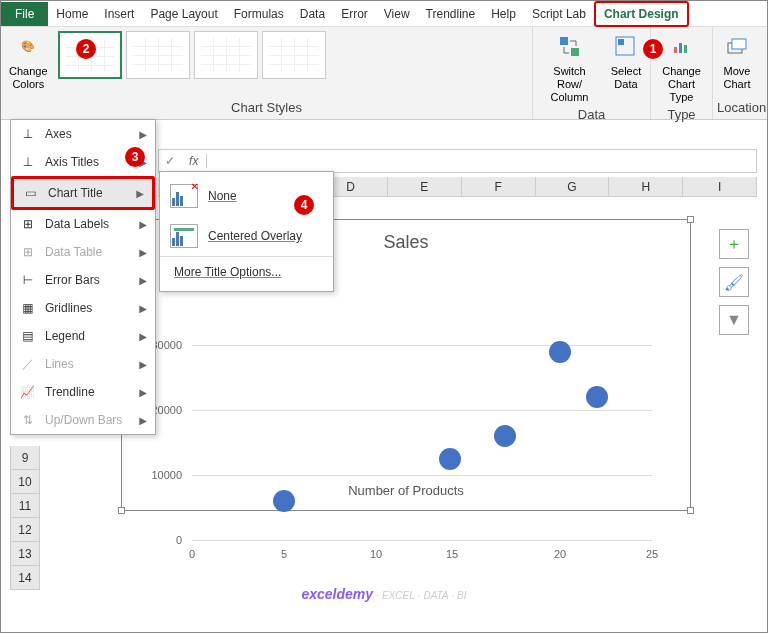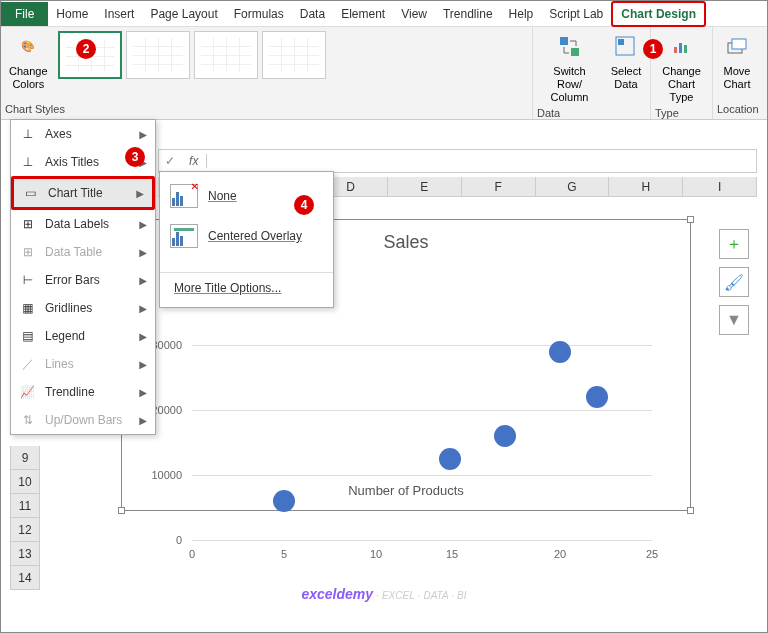--- a/index.html
+++ b/index.html
@@ -6,21 +6,21 @@
 body { width: 768px; height: 633px; background: #fff; border: 1px solid #888; position: relative; overflow: hidden; font-size: 12px; }
 
 .tabbar { display: flex; background: #fff; border-bottom: 1px solid #ddd; height: 26px; align-items: center; }
 .tab { padding: 4px 8px; color: #333; cursor: pointer; font-size: 12px; }
 .tab.file { background: #217346; color: #fff; padding: 5px 14px; }
 .tab.active { border: 2px solid #d00; border-radius: 3px; color: #217346; font-weight: bold; }
 
 .ribbon { display: flex; background: #f3f3f3; border-bottom: 1px solid #ccc; height: 93px; }
 .rgroup { display: flex; flex-direction: column; border-right: 1px solid #ddd; padding: 2px 4px; }
 .rgroup-items { display: flex; flex: 1; align-items: flex-start; gap: 4px; }
-.rgroup-label { font-size: 11px; color: #444; padding-bottom: 2px; }
+.rgroup-label { text-align: center; font-size: 13px; color: #444; padding-bottom: 2px; }
 .rbtn { display: flex; flex-direction: column; align-items: center; padding: 2px 4px; cursor: pointer; font-size: 11px; text-align: center; line-height: 1.2; }
 .rbtn .icn { width: 32px; height: 32px; display: flex; align-items: center; justify-content: center; margin-bottom: 2px; }
 .rbtn.highlight { border: 3px solid #d00; border-radius: 3px; }
 .style-thumb { width: 64px; height: 48px; border: 1px solid #ccc; background: #fff; margin: 2px; display: inline-block; position: relative; }
 .style-thumb.sel { border: 2px solid #2a8a5c; }
 .style-thumb::after { content: ''; position: absolute; inset: 6px; background: repeating-linear-gradient(to bottom, transparent 0 8px, #eee 8px 9px), repeating-linear-gradient(to right, transparent 0 12px, #eee 12px 13px); }
 
 .badge { position: absolute; width: 20px; height: 20px; background: #d00; color: #fff; border-radius: 50%; display: flex; align-items: center; justify-content: center; font-weight: bold; font-size: 12px; z-index: 50; }
 
 .dropdown { position: absolute; left: 9px; top: 118px; width: 146px; background: #fff; border: 1px solid #aaa; box-shadow: 2px 2px 6px rgba(0,0,0,0.2); z-index: 20; }
@@ -67,21 +67,21 @@
 </head>
 <body>
 
 <div class="tabbar">
   <div class="tab file">File</div>
   <div class="tab">Home</div>
   <div class="tab">Insert</div>
   <div class="tab">Page Layout</div>
   <div class="tab">Formulas</div>
   <div class="tab">Data</div>
-  <div class="tab">Element</div>
+  <div class="tab">Error</div>
   <div class="tab">View</div>
   <div class="tab">Trendline</div>
   <div class="tab">Help</div>
   <div class="tab">Script Lab</div>
   <div class="tab active">Chart Design</div>
 </div>
 
 <div class="ribbon">
   <div class="rgroup" style="flex:1">
     <div class="rgroup-items">
@@ -252,21 +252,21 @@
     <span class="smicon" style="position:relative">
         <span class="smicon-bars">
           <span style="height:8px"></span>
           <span style="height:14px"></span>
           <span style="height:10px"></span>
         </span>
         <span style="position:absolute;top:3px;left:3px;right:3px;height:3px;background:#5a8"></span>
       </span>
     <span style="text-decoration:underline;text-decoration-color:#888">Centered Overlay</span>
   </div>
-  <div class="smitem" style="border-top:1px solid #ddd;margin-top:16px">
+  <div class="smitem" style="border-top:1px solid #ddd;margin-top:0">
     <span style="text-decoration:underline;text-decoration-color:#888;padding-left:4px">More Title Options...</span>
   </div>
 </div>
 
 <div class="rowhdrs">
   <div class="rowhdr">9</div>
   <div class="rowhdr">10</div>
   <div class="rowhdr">11</div>
   <div class="rowhdr">12</div>
   <div class="rowhdr">13</div>

